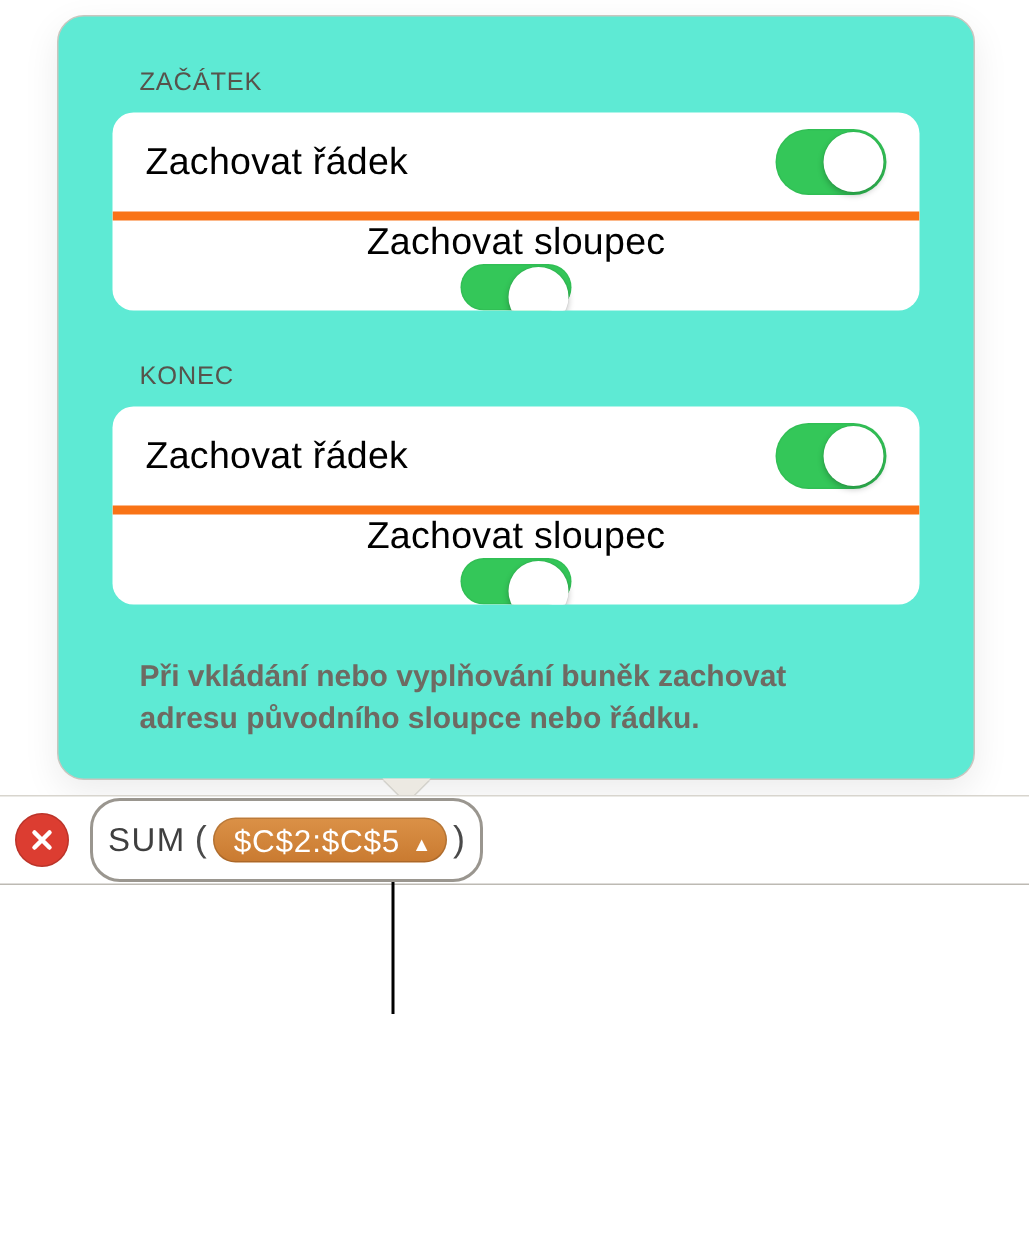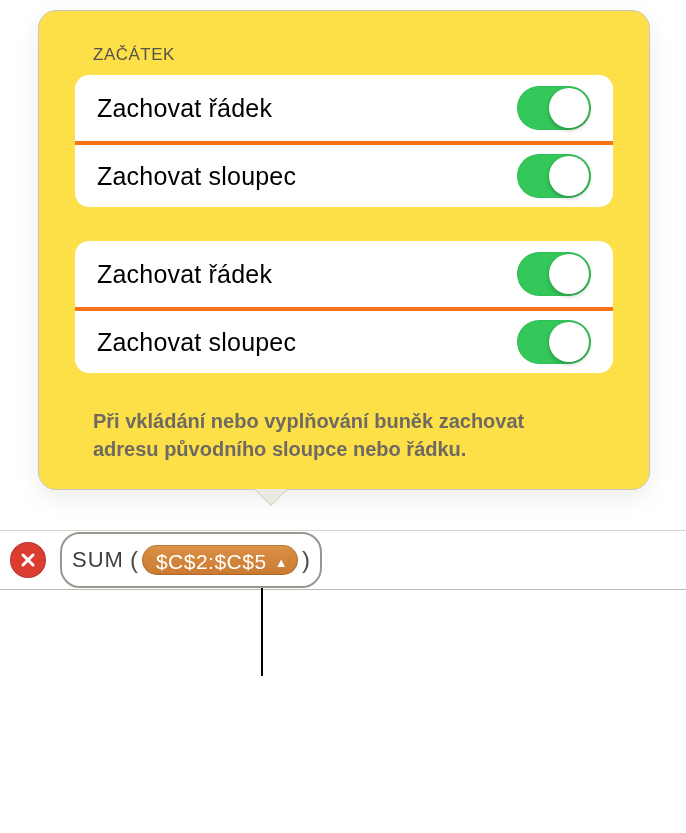--- a/index.html
+++ b/index.html
@@ -7,21 +7,21 @@
   body {
     font-family: -apple-system, "Helvetica Neue", Helvetica, Arial, sans-serif;
     background: #fff;
     position: relative;
   }
   .popover {
     position: absolute;
     left: 38px;
     top: 10px;
     width: 612px;
-    background: #fde047;
+    background: #5eead4;
     border: 1px solid #c9c6bf;
     border-radius: 18px;
     padding: 34px 36px 26px 36px;
     box-shadow: 0 8px 24px rgba(0,0,0,0.08);
   }
   .popover::after {
     content: "";
     position: absolute;
     left: 216px;
     bottom: -16px;
@@ -46,21 +46,21 @@
     margin-bottom: 34px;
   }
   .group:last-of-type { margin-bottom: 14px; }
   .row {
     display: flex;
     align-items: center;
     justify-content: space-between;
     height: 66px;
     padding: 0 22px;
   }
-  .row + .row { border-top: 4px solid #f97316; }
+  .row + .row { border-top: 6px solid #f97316; flex-direction: column; }
   .row-label {
     font-size: 25px;
     color: #000;
     letter-spacing: 0.2px;
   }
   .toggle {
     width: 74px;
     height: 44px;
     border-radius: 22px;
     background: #34c759;
@@ -172,20 +172,21 @@
         </div>
     </div>
     <div class="row">
       <div class="row-label">Zachovat sloupec</div>
       <div class="toggle">
           <div class="knob"></div>
         </div>
     </div>
   </div>
 
+  <div class="section-header">KONEC</div>
   <div class="group">
     <div class="row">
       <div class="row-label">Zachovat řádek</div>
       <div class="toggle">
           <div class="knob"></div>
         </div>
     </div>
     <div class="row">
       <div class="row-label">Zachovat sloupec</div>
       <div class="toggle">

